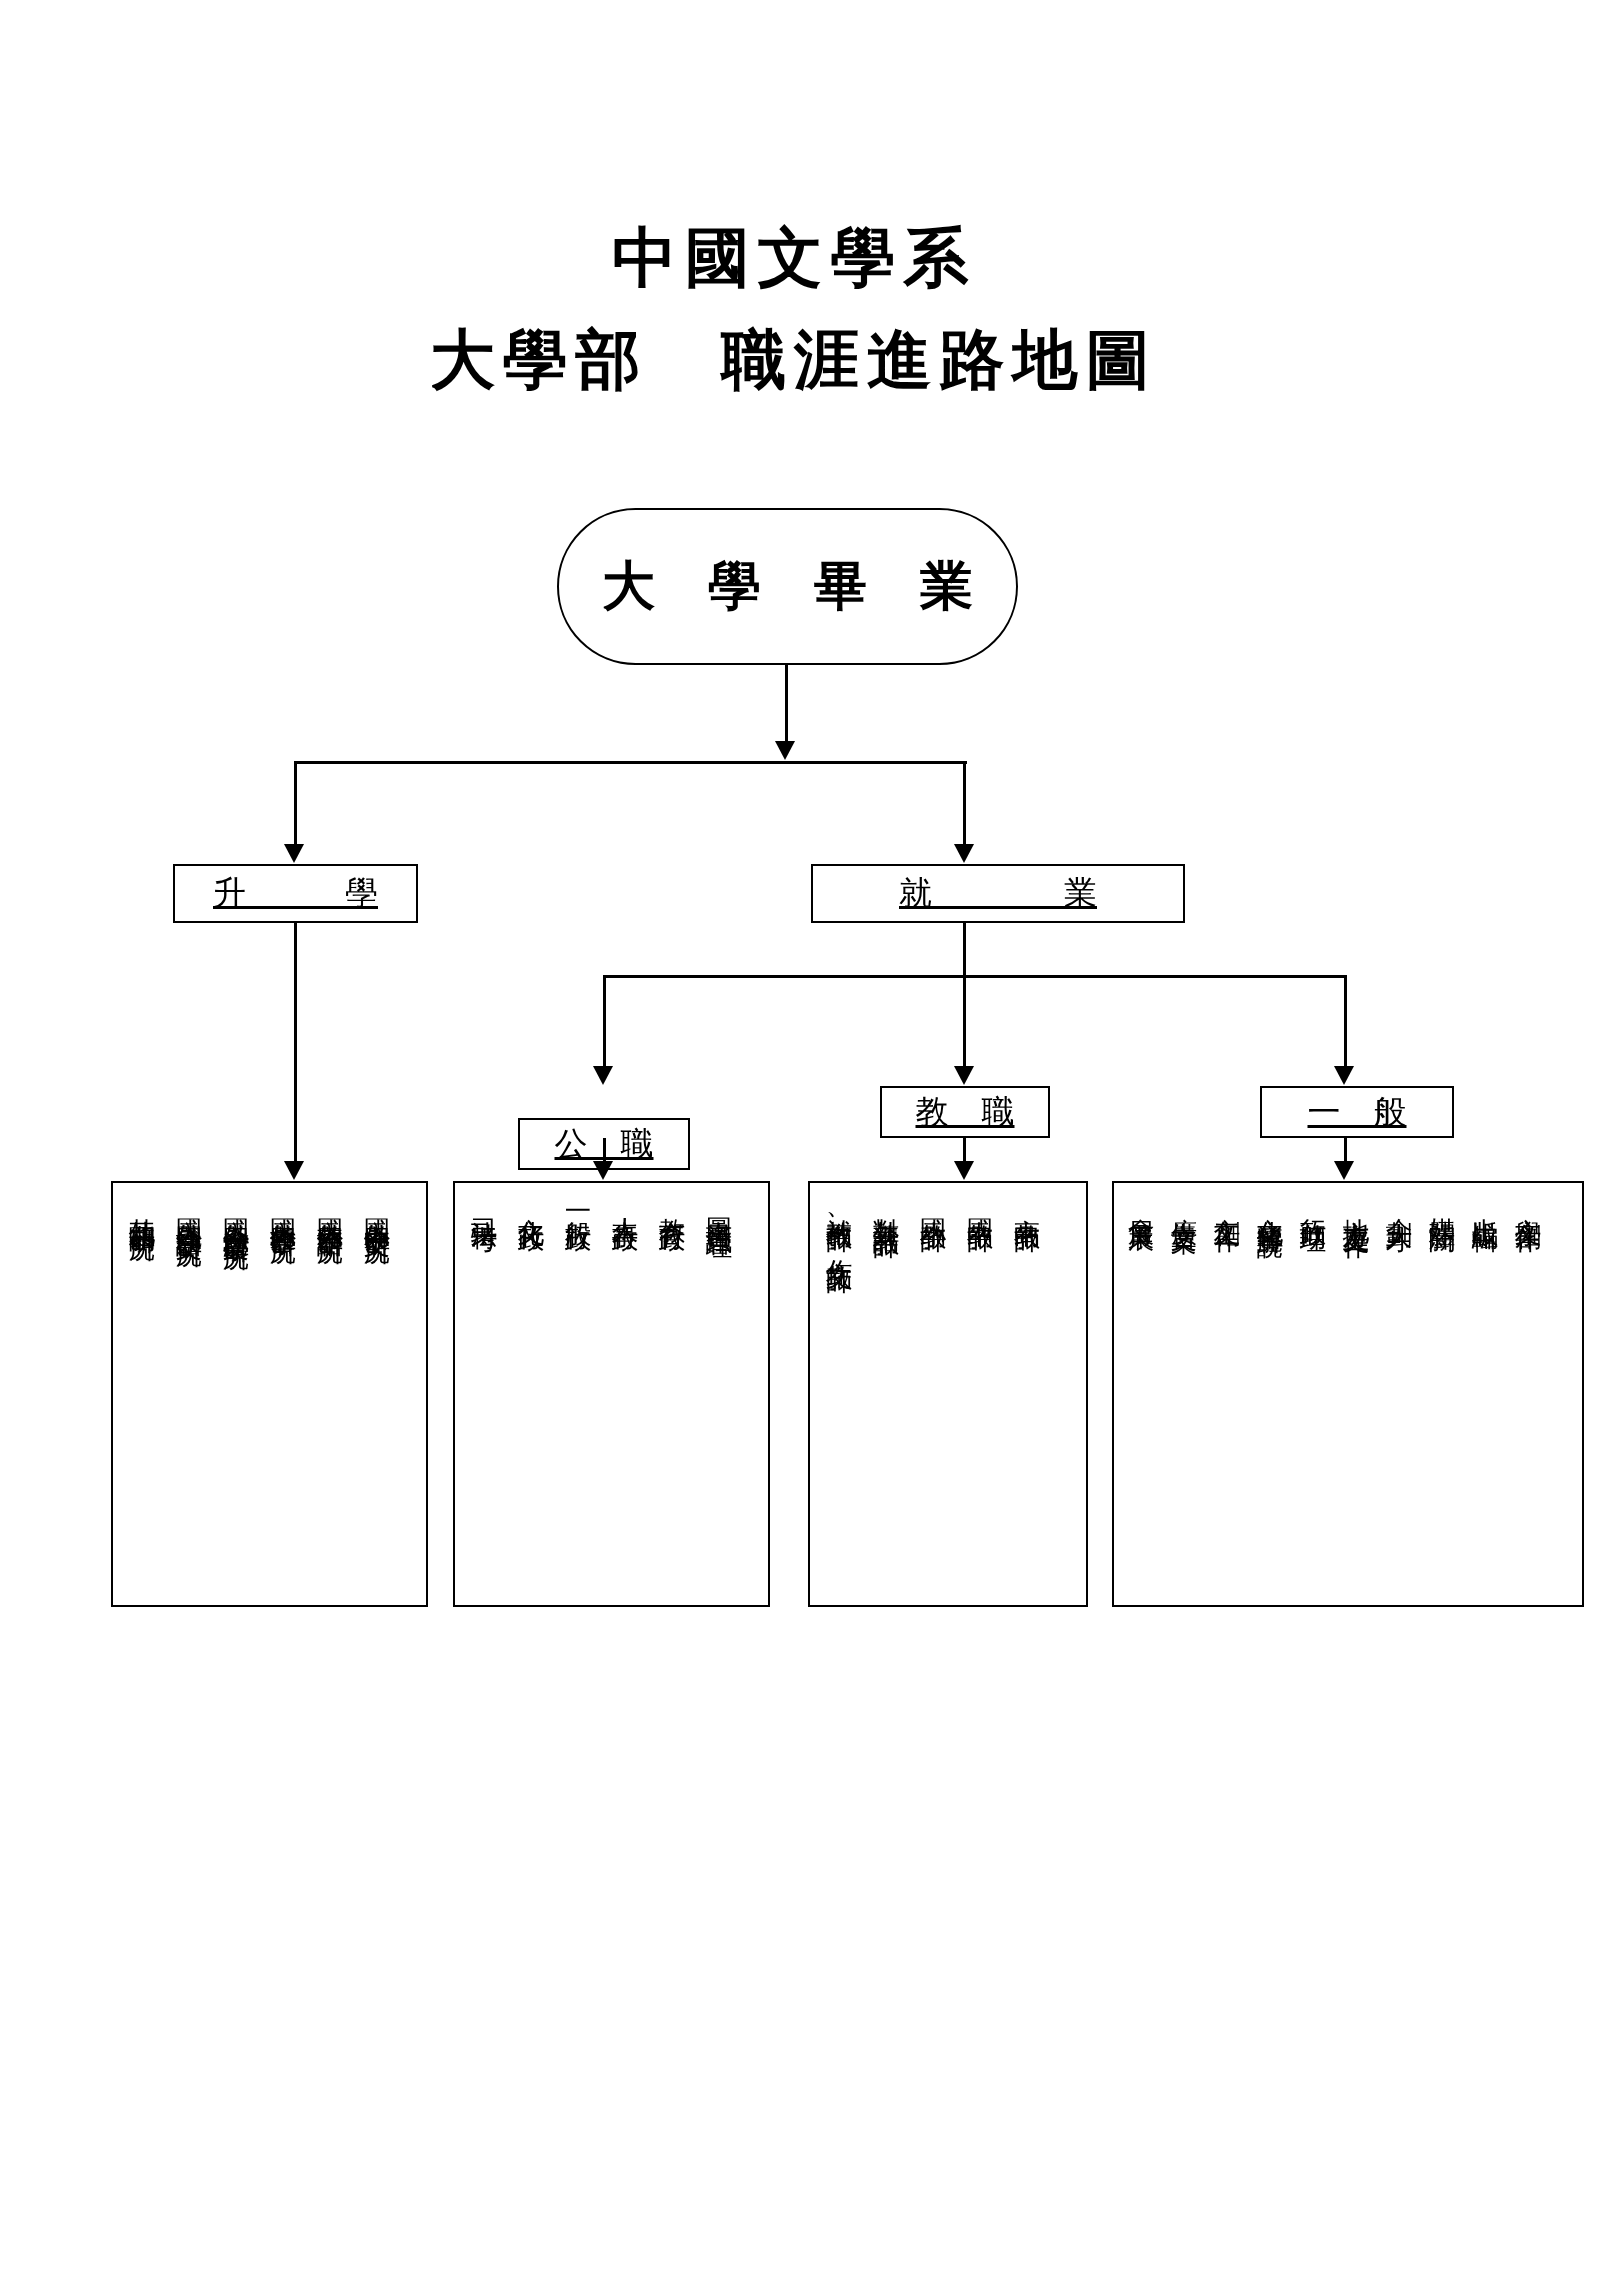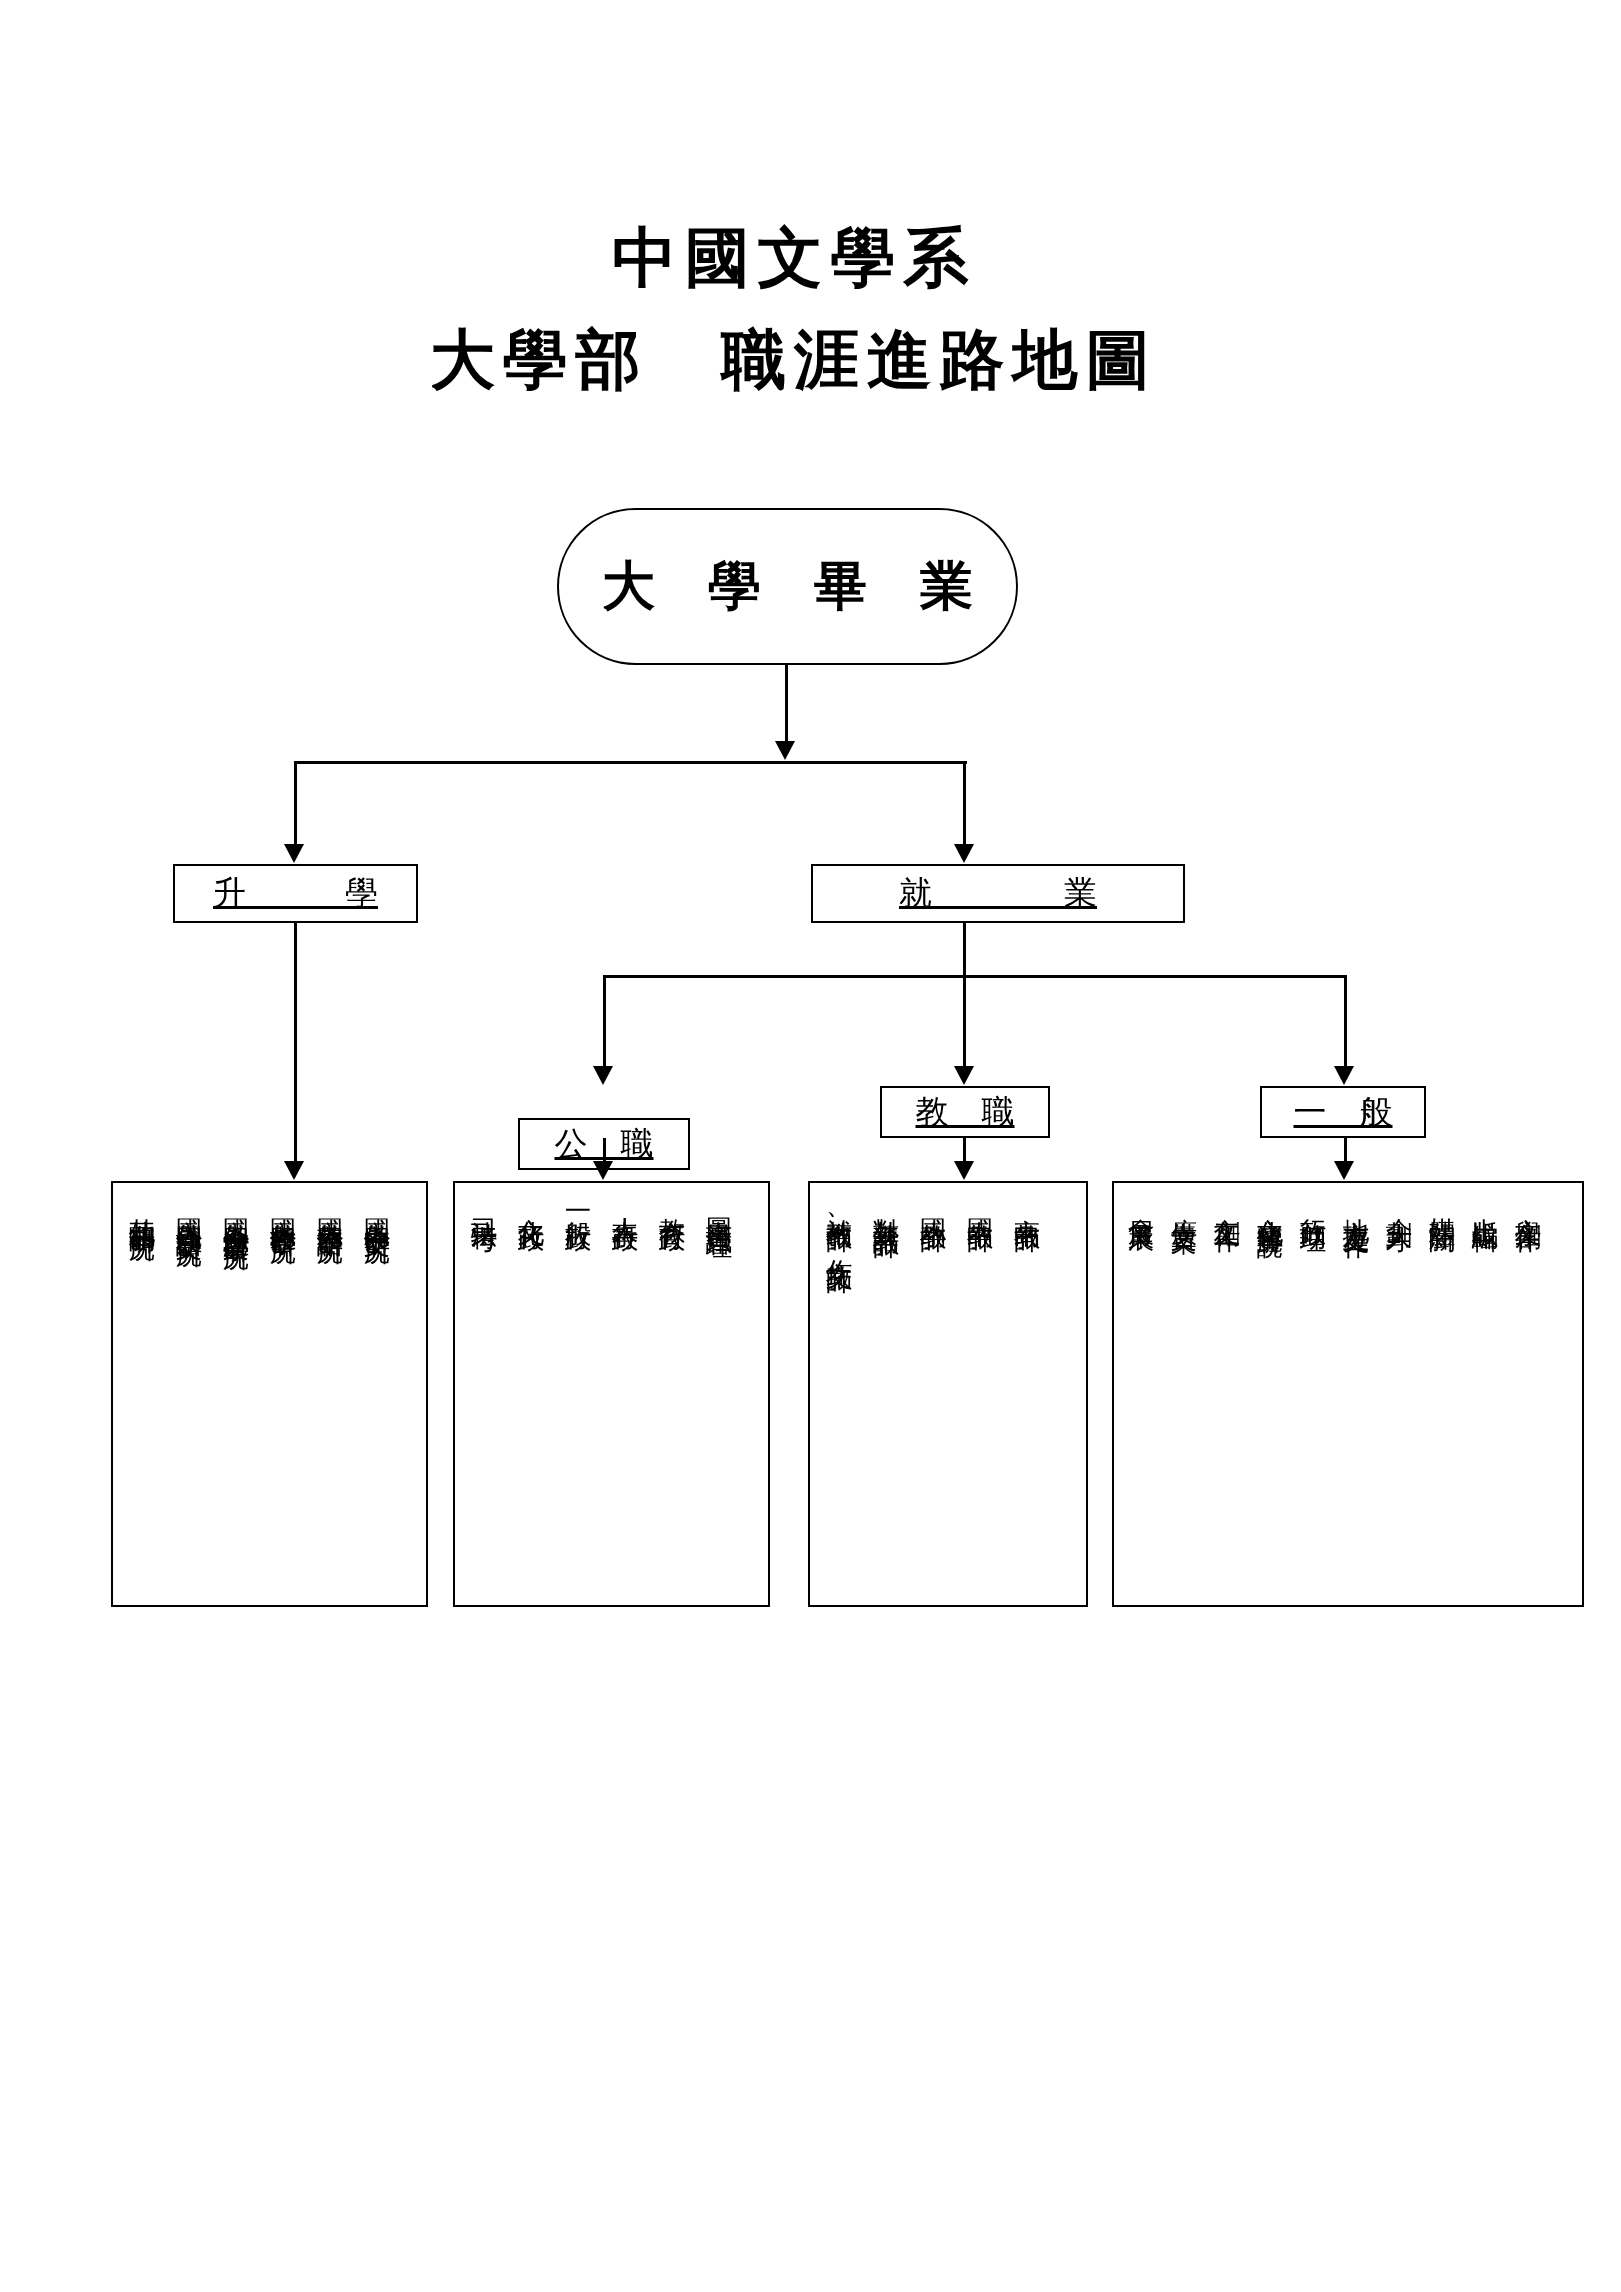--- a/index.html
+++ b/index.html
@@ -97,21 +97,21 @@
   <div class="arrow-down" style="left:954px; top:1066px;"></div>
   <div class="vline" style="left:1344px; top:975px; width:2.9px; height:93px;"></div>
   <div class="arrow-down" style="left:1334px; top:1066px;"></div>
 
   <div class="label-box" style="left:518px; top:1086px; width:172px; height:52px;margin-top:32px;">
     <span>公　職</span>
   </div>
   <div class="label-box" style="left:880px; top:1086px; width:170px; height:52px;">
     <span>教　職</span>
   </div>
-  <div class="label-box" style="left:1260px; top:1086px; width:166px; height:52px;">
+  <div class="label-box" style="left:1260px; top:1086px; width:194px; height:52px;">
     <span>一　般</span>
   </div>
 
   <div class="vline" style="left:603px; top:1138px; width:2.9px; height:25.5px;"></div>
   <div class="arrow-down" style="left:593px; top:1161px;"></div>
   <div class="vline" style="left:963px; top:1138px; width:2.9px; height:25.5px;"></div>
   <div class="arrow-down" style="left:954px; top:1161px;"></div>
   <div class="vline" style="left:1344px; top:1138px; width:2.9px; height:25.5px;"></div>
   <div class="arrow-down" style="left:1334px; top:1161px;"></div>
 

